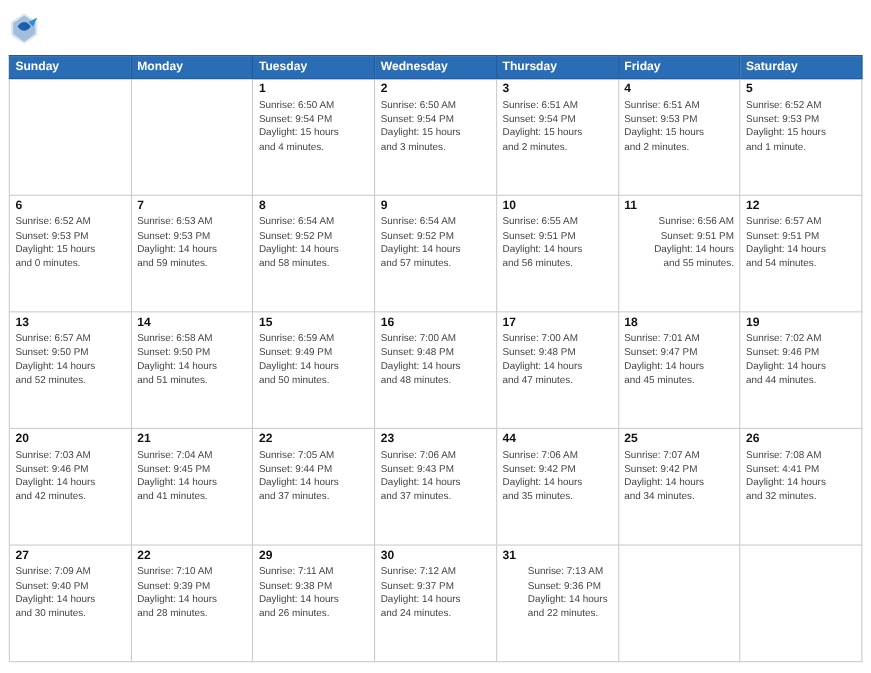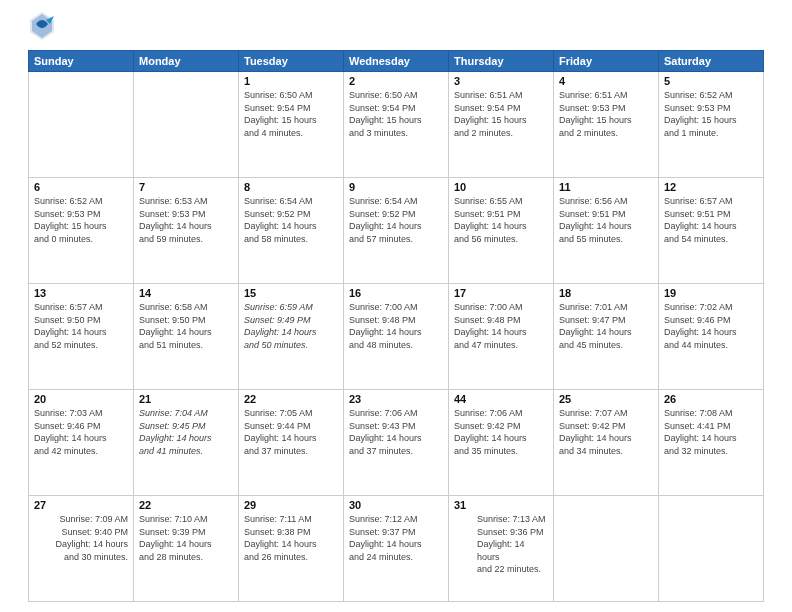--- a/index.html
+++ b/index.html
@@ -6,21 +6,21 @@
     body {
       font-family: Arial, sans-serif;
       background: #fff;
       width: 792px;
       height: 612px;
       overflow: hidden;
     }
     .page {
       width: 792px;
       height: 612px;
-      padding: 10px 28px;
+      padding: 10px 8px;
       display: flex;
       flex-direction: column;
     }
     .header {
       display: flex;
       justify-content: space-between;
       align-items: flex-start;
       margin-bottom: 8px;
     }
     .logo {
@@ -194,21 +194,21 @@
           </td>
           <td>
             <div class="day-num">10</div>
             <div class="day-info" style="white-space: pre-line;">Sunrise: 6:55 AM
 Sunset: 9:51 PM
 Daylight: 14 hours
 and 56 minutes.</div>
           </td>
           <td>
             <div class="day-num">11</div>
-            <div class="day-info" style="white-space: pre-line;">Sunrise: 6:56 AM
+            <div class="day-info" style="white-space: pre-line; text-align: right;">Sunrise: 6:56 AM
 Sunset: 9:51 PM
 Daylight: 14 hours
 and 55 minutes.</div>
           </td>
           <td>
             <div class="day-num">12</div>
             <div class="day-info" style="white-space: pre-line;">Sunrise: 6:57 AM
 Sunset: 9:51 PM
 Daylight: 14 hours
 and 54 minutes.</div>
@@ -224,21 +224,21 @@
           </td>
           <td>
             <div class="day-num">14</div>
             <div class="day-info" style="white-space: pre-line;">Sunrise: 6:58 AM
 Sunset: 9:50 PM
 Daylight: 14 hours
 and 51 minutes.</div>
           </td>
           <td>
             <div class="day-num">15</div>
-            <div class="day-info" style="white-space: pre-line; font-style: italic;">Sunrise: 6:59 AM
+            <div class="day-info" style="white-space: pre-line;">Sunrise: 6:59 AM
 Sunset: 9:49 PM
 Daylight: 14 hours
 and 50 minutes.</div>
           </td>
           <td>
             <div class="day-num">16</div>
             <div class="day-info" style="white-space: pre-line;">Sunrise: 7:00 AM
 Sunset: 9:48 PM
 Daylight: 14 hours
 and 48 minutes.</div>
@@ -268,21 +268,21 @@
         <tr>
           <td>
             <div class="day-num">20</div>
             <div class="day-info" style="white-space: pre-line;">Sunrise: 7:03 AM
 Sunset: 9:46 PM
 Daylight: 14 hours
 and 42 minutes.</div>
           </td>
           <td>
             <div class="day-num">21</div>
-            <div class="day-info" style="white-space: pre-line; font-style: italic;">Sunrise: 7:04 AM
+            <div class="day-info" style="white-space: pre-line;">Sunrise: 7:04 AM
 Sunset: 9:45 PM
 Daylight: 14 hours
 and 41 minutes.</div>
           </td>
           <td>
             <div class="day-num">22</div>
             <div class="day-info" style="white-space: pre-line;">Sunrise: 7:05 AM
 Sunset: 9:44 PM
 Daylight: 14 hours
 and 37 minutes.</div>
@@ -312,21 +312,21 @@
             <div class="day-num">26</div>
             <div class="day-info" style="white-space: pre-line;">Sunrise: 7:08 AM
 Sunset: 4:41 PM
 Daylight: 14 hours
 and 32 minutes.</div>
           </td>
         </tr>
         <tr>
           <td>
             <div class="day-num">27</div>
-            <div class="day-info" style="white-space: pre-line; text-align: right;">Sunrise: 7:09 AM
+            <div class="day-info" style="white-space: pre-line;">Sunrise: 7:09 AM
 Sunset: 9:40 PM
 Daylight: 14 hours
 and 30 minutes.</div>
           </td>
           <td>
             <div class="day-num">22</div>
             <div class="day-info" style="white-space: pre-line;">Sunrise: 7:10 AM
 Sunset: 9:39 PM
 Daylight: 14 hours
 and 28 minutes.</div>

